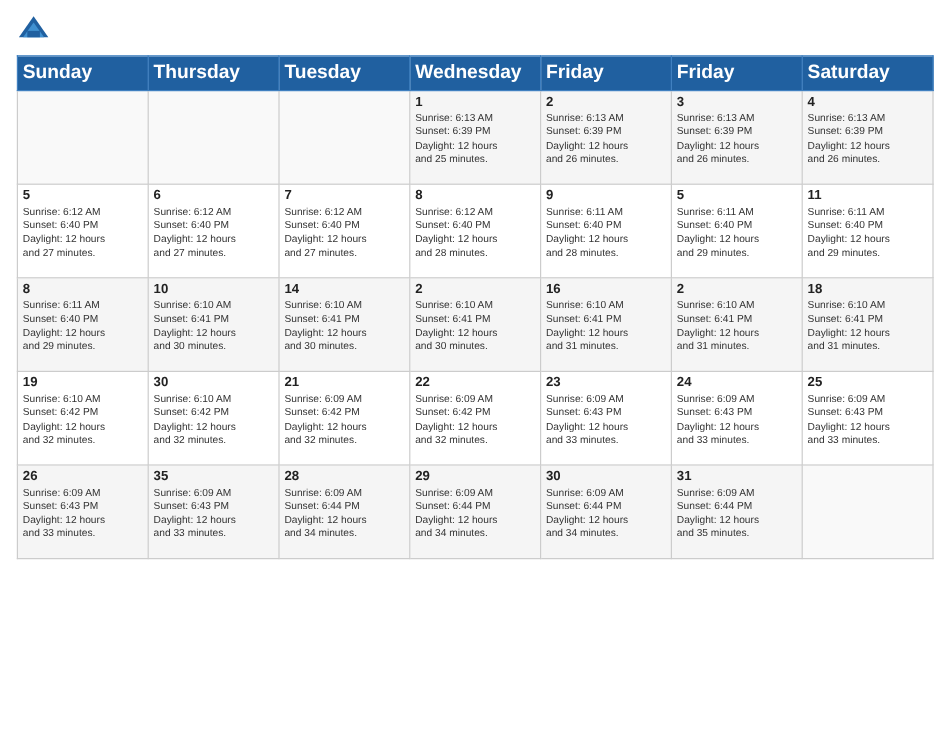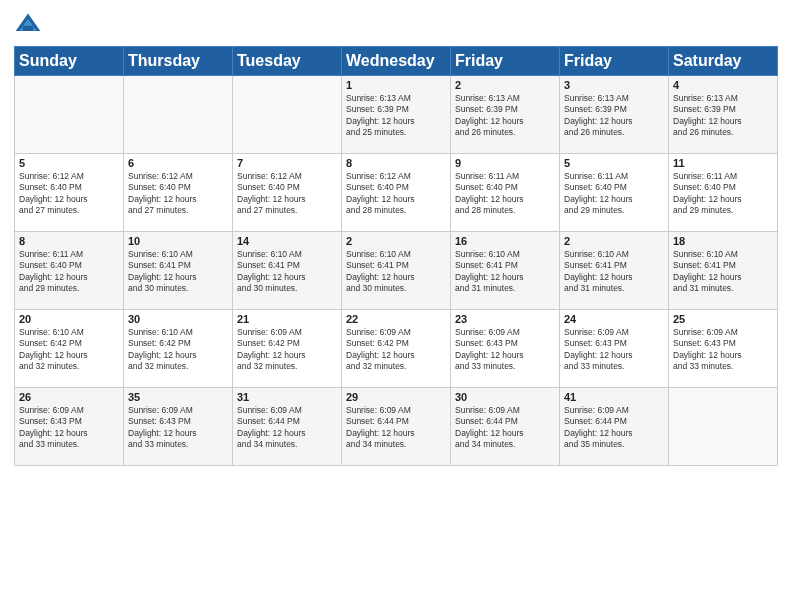--- a/index.html
+++ b/index.html
@@ -258,21 +258,21 @@
           <td>
             <span class="day-num">18</span>
             <div class="day-info" style="white-space: pre-line;">Sunrise: 6:10 AM
 Sunset: 6:41 PM
 Daylight: 12 hours
 and 31 minutes.</div>
           </td>
         </tr>
         <tr>
           <td>
-            <span class="day-num">20</span>
+            <span class="day-num">19</span>
             <div class="day-info" style="white-space: pre-line;">Sunrise: 6:10 AM
 Sunset: 6:42 PM
 Daylight: 12 hours
 and 32 minutes.</div>
           </td>
           <td>
             <span class="day-num">30</span>
             <div class="day-info" style="white-space: pre-line;">Sunrise: 6:10 AM
 Sunset: 6:42 PM
 Daylight: 12 hours
@@ -323,42 +323,42 @@
 and 33 minutes.</div>
           </td>
           <td>
             <span class="day-num">35</span>
             <div class="day-info" style="white-space: pre-line;">Sunrise: 6:09 AM
 Sunset: 6:43 PM
 Daylight: 12 hours
 and 33 minutes.</div>
           </td>
           <td>
+            <span class="day-num">28</span>
+            <div class="day-info" style="white-space: pre-line;">Sunrise: 6:09 AM
+Sunset: 6:44 PM
+Daylight: 12 hours
+and 34 minutes.</div>
+          </td>
+          <td>
+            <span class="day-num">29</span>
+            <div class="day-info" style="white-space: pre-line;">Sunrise: 6:09 AM
+Sunset: 6:44 PM
+Daylight: 12 hours
+and 34 minutes.</div>
+          </td>
+          <td>
+            <span class="day-num">30</span>
+            <div class="day-info" style="white-space: pre-line;">Sunrise: 6:09 AM
+Sunset: 6:44 PM
+Daylight: 12 hours
+and 34 minutes.</div>
+          </td>
+          <td>
             <span class="day-num">31</span>
-            <div class="day-info" style="white-space: pre-line;">Sunrise: 6:09 AM
-Sunset: 6:44 PM
-Daylight: 12 hours
-and 34 minutes.</div>
-          </td>
-          <td>
-            <span class="day-num">29</span>
-            <div class="day-info" style="white-space: pre-line;">Sunrise: 6:09 AM
-Sunset: 6:44 PM
-Daylight: 12 hours
-and 34 minutes.</div>
-          </td>
-          <td>
-            <span class="day-num">30</span>
-            <div class="day-info" style="white-space: pre-line;">Sunrise: 6:09 AM
-Sunset: 6:44 PM
-Daylight: 12 hours
-and 34 minutes.</div>
-          </td>
-          <td>
-            <span class="day-num">41</span>
             <div class="day-info" style="white-space: pre-line;">Sunrise: 6:09 AM
 Sunset: 6:44 PM
 Daylight: 12 hours
 and 35 minutes.</div>
           </td>
           <td class="empty-cell"></td>
         </tr>
       </tbody>
   </table>
 </div>

